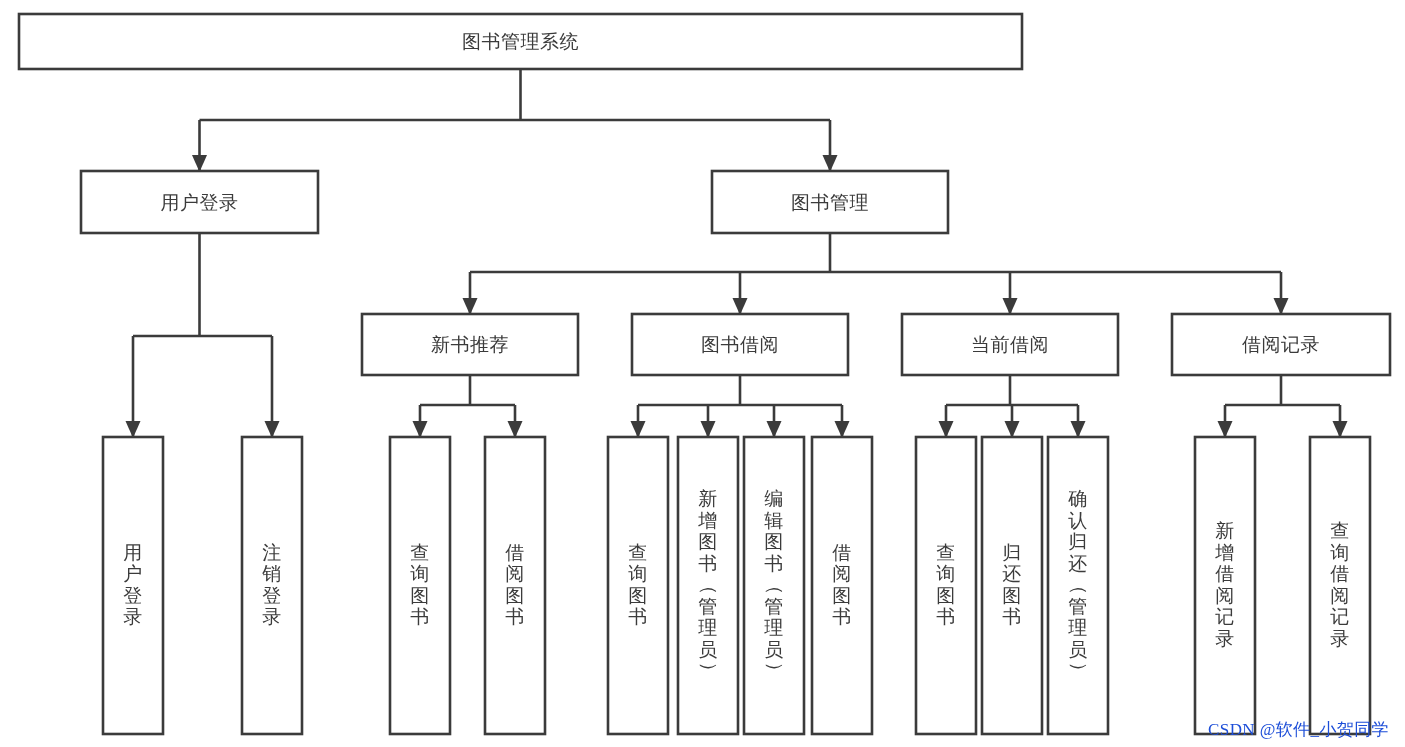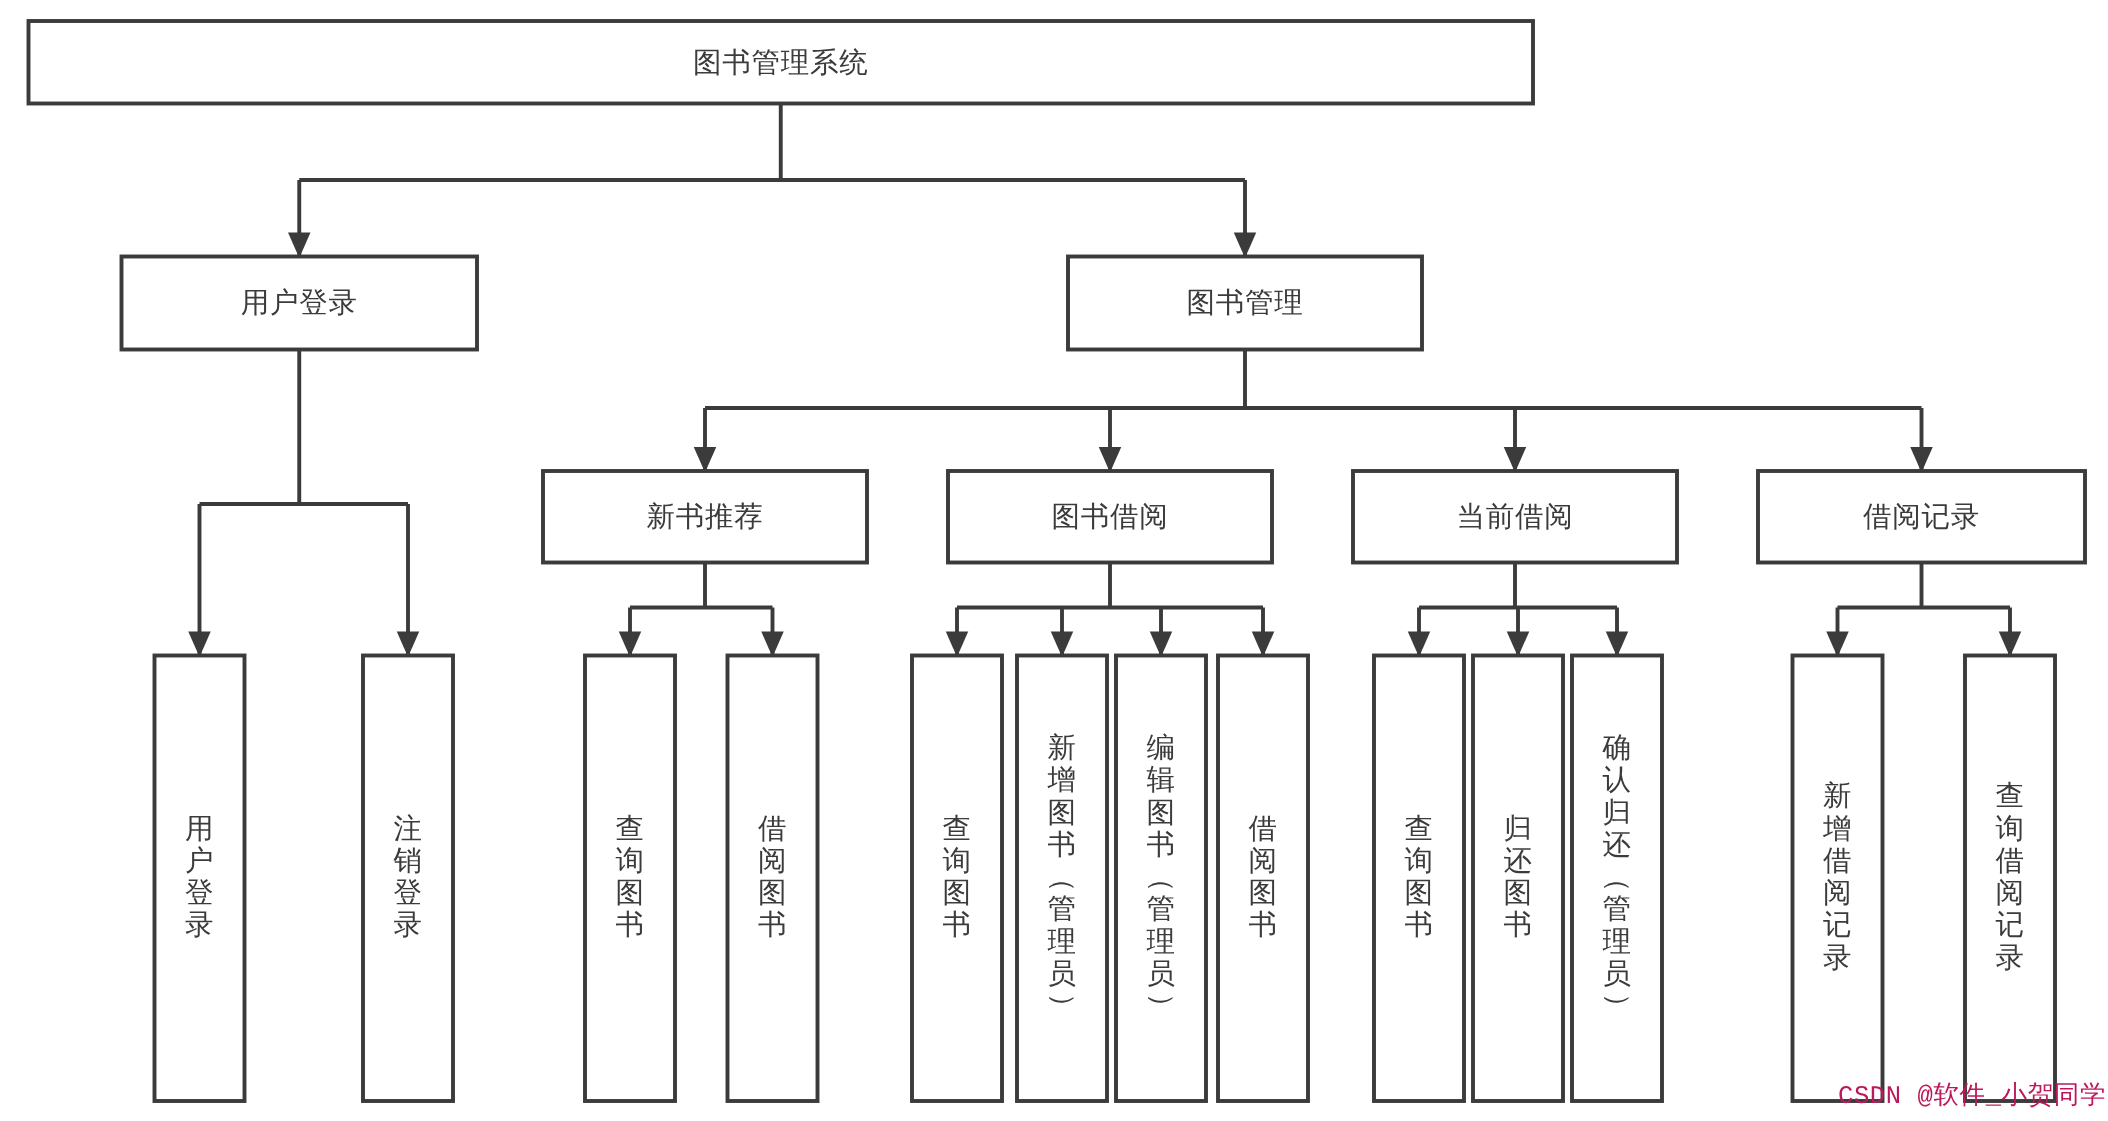--- a/index.html
+++ b/index.html
@@ -53,25 +53,25 @@
   .node-label-v {
     font-family: "DejaVu Sans", "Liberation Sans", sans-serif;
     font-size: 19px;
     fill: #3b3b3b;
     text-anchor: middle;
     dominant-baseline: middle;
     letter-spacing: 0.5px;
   }
   .watermark {
     position: absolute;
-    right: 1px;
+    right: 16px;
     bottom: 6px;
-    font-family: Liberation Mono, monospace;
+    font-family: Liberation Serif, serif;
     font-size: 17px;
-    color: #be185d;
+    color: #1d4ed8;
     white-space: nowrap;
     pointer-events: none;
     letter-spacing: 0.4px;
   }
 </style>
 </head>
 <body>
 
 <div id="diagram-root">
   <svg class="canvas" viewBox="0 0 1405 747" xmlns="http://www.w3.org/2000/svg">

